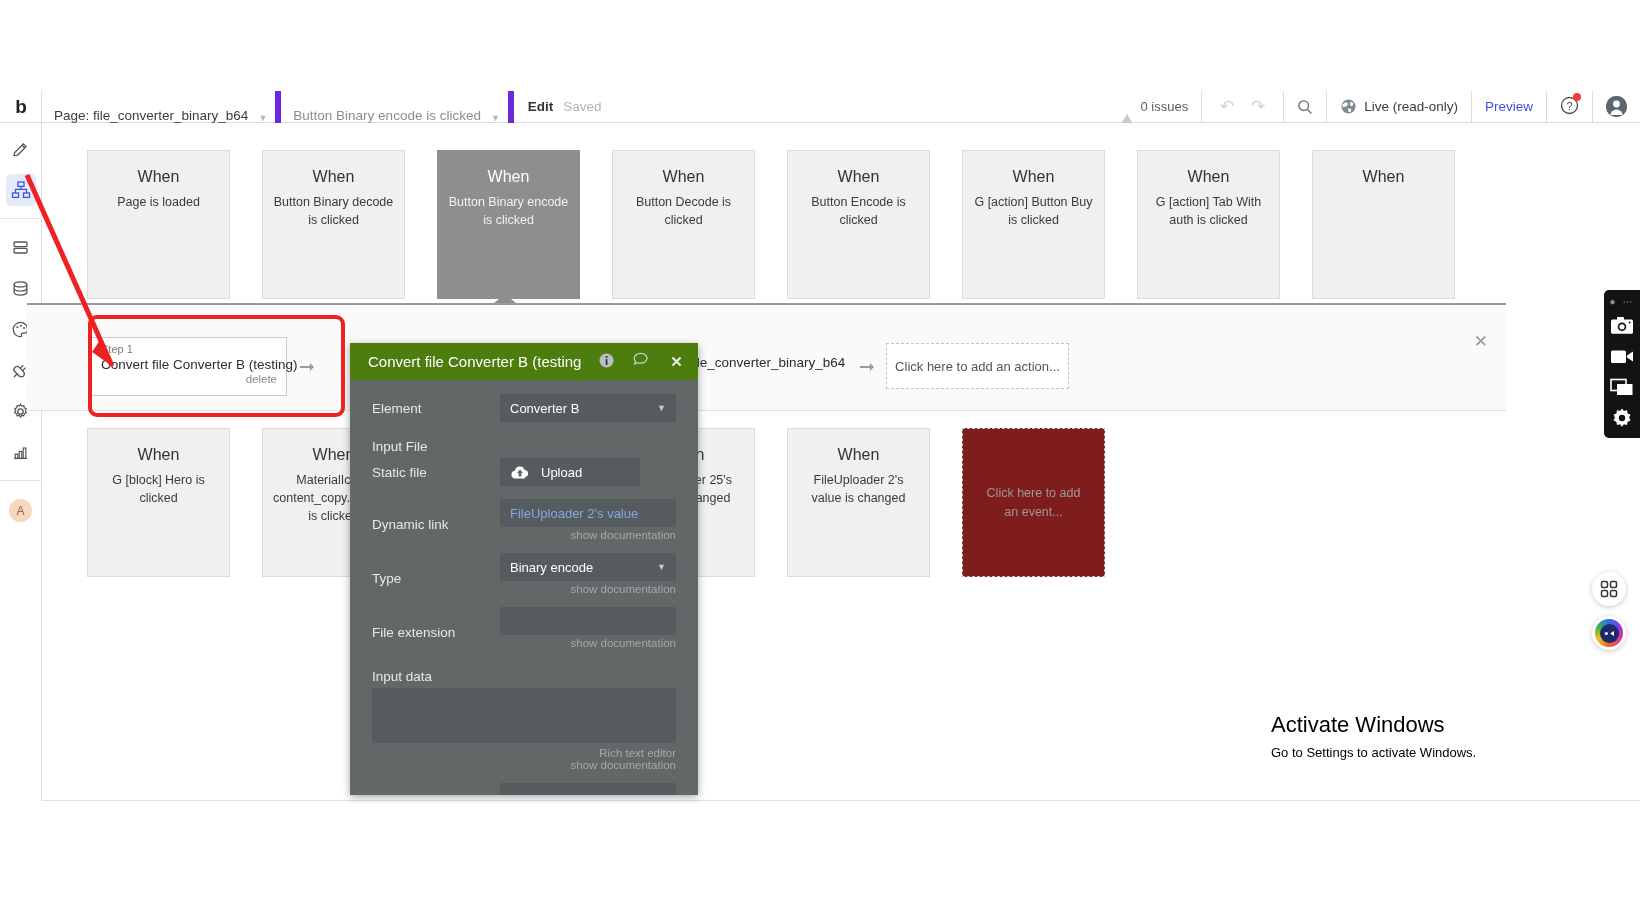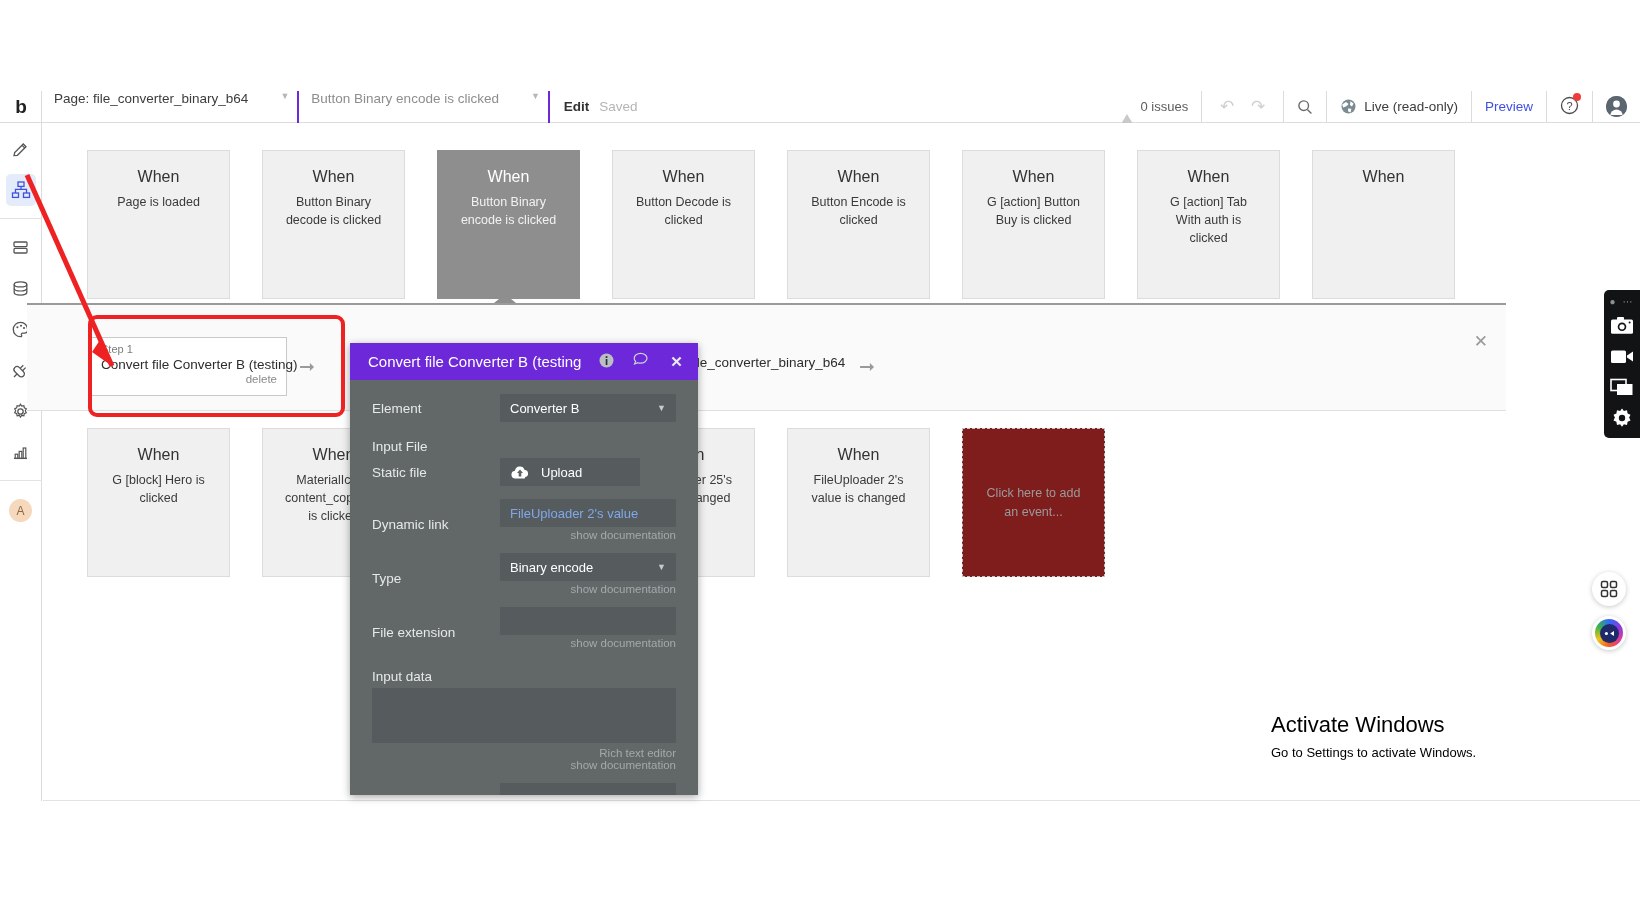--- a/index.html
+++ b/index.html
@@ -19,22 +19,22 @@
     background: #fff;
     font-size: 13.5px;
     color: #3a3a3a;
   }
   .logo-cell {
     width: 42px; height: 32px; display:flex; align-items:center; justify-content:center;
     border-right: 1px solid #dcdcdc;
   }
   .logo-b { font-family:"Liberation Sans",sans-serif; font-weight:700; font-size:19px; color:#222; letter-spacing:-1px;}
   .tb-select {
-    display:flex; align-items:flex-start; height:32px; padding:0 8px 0 12px;
-    border-right:2px solid #6d28d9; gap:32px; cursor:pointer; white-space:nowrap;
+    display:flex; align-items:flex-end; height:32px; padding:0 8px 0 12px;
+    border-right:6px solid #6d28d9; gap:10px; cursor:pointer; white-space:nowrap;
   }
   .tb-select .caret { color:#b7b7b7; font-size:9px; }
   .tb-label { color:#3c3c3c; }
   .tb-label.muted { color:#8d8d8d; }
   .tb-edit { padding:0 10px 0 14px; font-weight:700; color:#333; }
   .tb-saved { color:#b5b5b5; }
   .tb-spacer { flex:1; }
   .tb-right { display:flex; align-items:center; height:32px; }
   .tb-group {
     display:flex; align-items:center; height:32px; padding:0 13px; gap:7px;
@@ -73,21 +73,21 @@
   .canvas { position:absolute; left:43px; top:123px; width:1597px; height:678px; background:#fff; overflow:hidden;}
 
   .evt-row { position:absolute; display:flex; gap:16px; }
   .evt-card {
     width:143px; height:149px; background:#f0f0f0; border:1px solid #dcdcdc;
     margin-right:16px; padding-top:17px; text-align:center; cursor:pointer;
   }
   .evt-card.selected { background:#8e8e8e; border-color:#8e8e8e; }
   .evt-when { font-size:16px; color:#333; margin-bottom:7px; }
   .evt-card.selected .evt-when { color:#fff; }
-  .evt-desc { font-size:12.5px; color:#3a3a3a; line-height:1.45; padding:0 22px; }
+  .evt-desc { font-size:12.5px; color:#3a3a3a; line-height:1.45; padding:0 10px; }
   .evt-card.selected .evt-desc { color:#f2f2f2; }
   .evt-card.placeholder {
     background:#7f1d1d; border:1px dashed #c4c4c4;
     display:flex; align-items:center; justify-content:center; padding:0 22px;
   }
   .evt-card.placeholder .ph-text { font-size:12.5px; color:#9a9a9a; line-height:1.5; text-align:center;}
 
   .tri-up {
     position:absolute; width:0;height:0;
     border-left:11px solid transparent;border-right:11px solid transparent;
@@ -123,21 +123,21 @@
   }
   .red-arrow { position:absolute; left:0; top:0; width:1640px; height:924px; pointer-events:none; }
 
   
   .modal {
     position:absolute; left:350px; top:343px; width:348px; height:452px;
     background:#626768; box-shadow:0 2px 8px rgba(0,0,0,.35);
     overflow:hidden;
   }
   .modal-head {
-    height:37px; background:#6d28d9; display:flex; align-items:center;
+    height:37px; background:#4d7c0f; display:flex; align-items:center;
     padding:0 12px 0 18px; color:#fff; font-size:15px; gap:16px;
   }
   .modal-title { flex:1; white-space:nowrap; }
   .mh-ico { width:26px; text-align:center; color:#cfd3d4; cursor:pointer; font-size:15px;}
   .mh-ico.close { color:#e8eaea; font-weight:700; }
   .modal-body { padding:14px 22px 0 22px; }
   .frow { display:flex; align-items:center; margin-bottom:4px; }
   .flabel { width:128px; font-size:13.5px; color:#e6e9e9; flex:none;}
   .fctrl { flex:1; }
   .fsection { font-size:13.5px; color:#e6e9e9; margin:17px 0 4px 0; }
@@ -395,20 +395,23 @@
 
   <div class="action-strip">
     <div class="step-box">
       <div class="step-num">Step 1</div>
       <div class="step-title">Convert file Converter B (testing)</div>
       <div class="step-delete">delete</div>
     </div>
     <div class="arrow-ico" style="left:272px; top:50px;">➞</div>
     <div class="of-label">of file_converter_binary_b64</div>
     <div class="arrow-ico" style="left:832px; top:50px;">➞</div>
+    <div class="add-action">
+      <span>Click here to add an action...</span>
+    </div>
     <div class="strip-close">✕</div>
   </div>
 
   <div class="modal">
     <div class="modal-head">
       <div class="modal-title">Convert file Converter B (testing</div>
       <div class="mh-ico">
         <svg width="15" height="15" viewBox="0 0 15 15">
           <circle cx="7.5" cy="7.5" r="7" fill="#b9bfc2"></circle>
           <rect x="6.7" y="6" width="1.7" height="6" fill="#2c3134"></rect>

